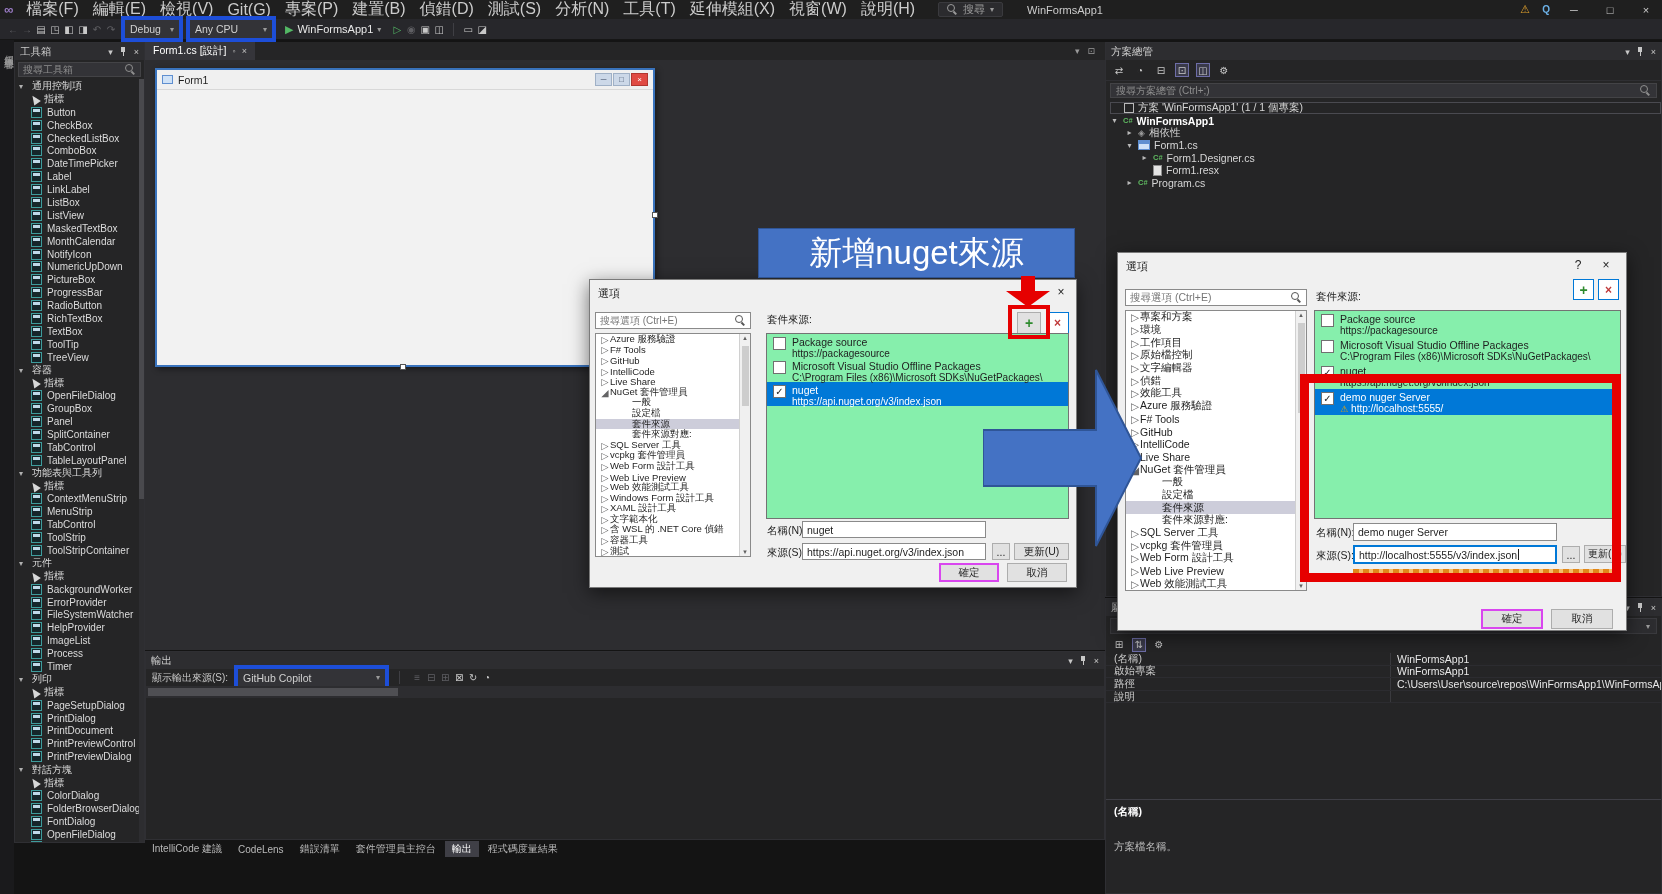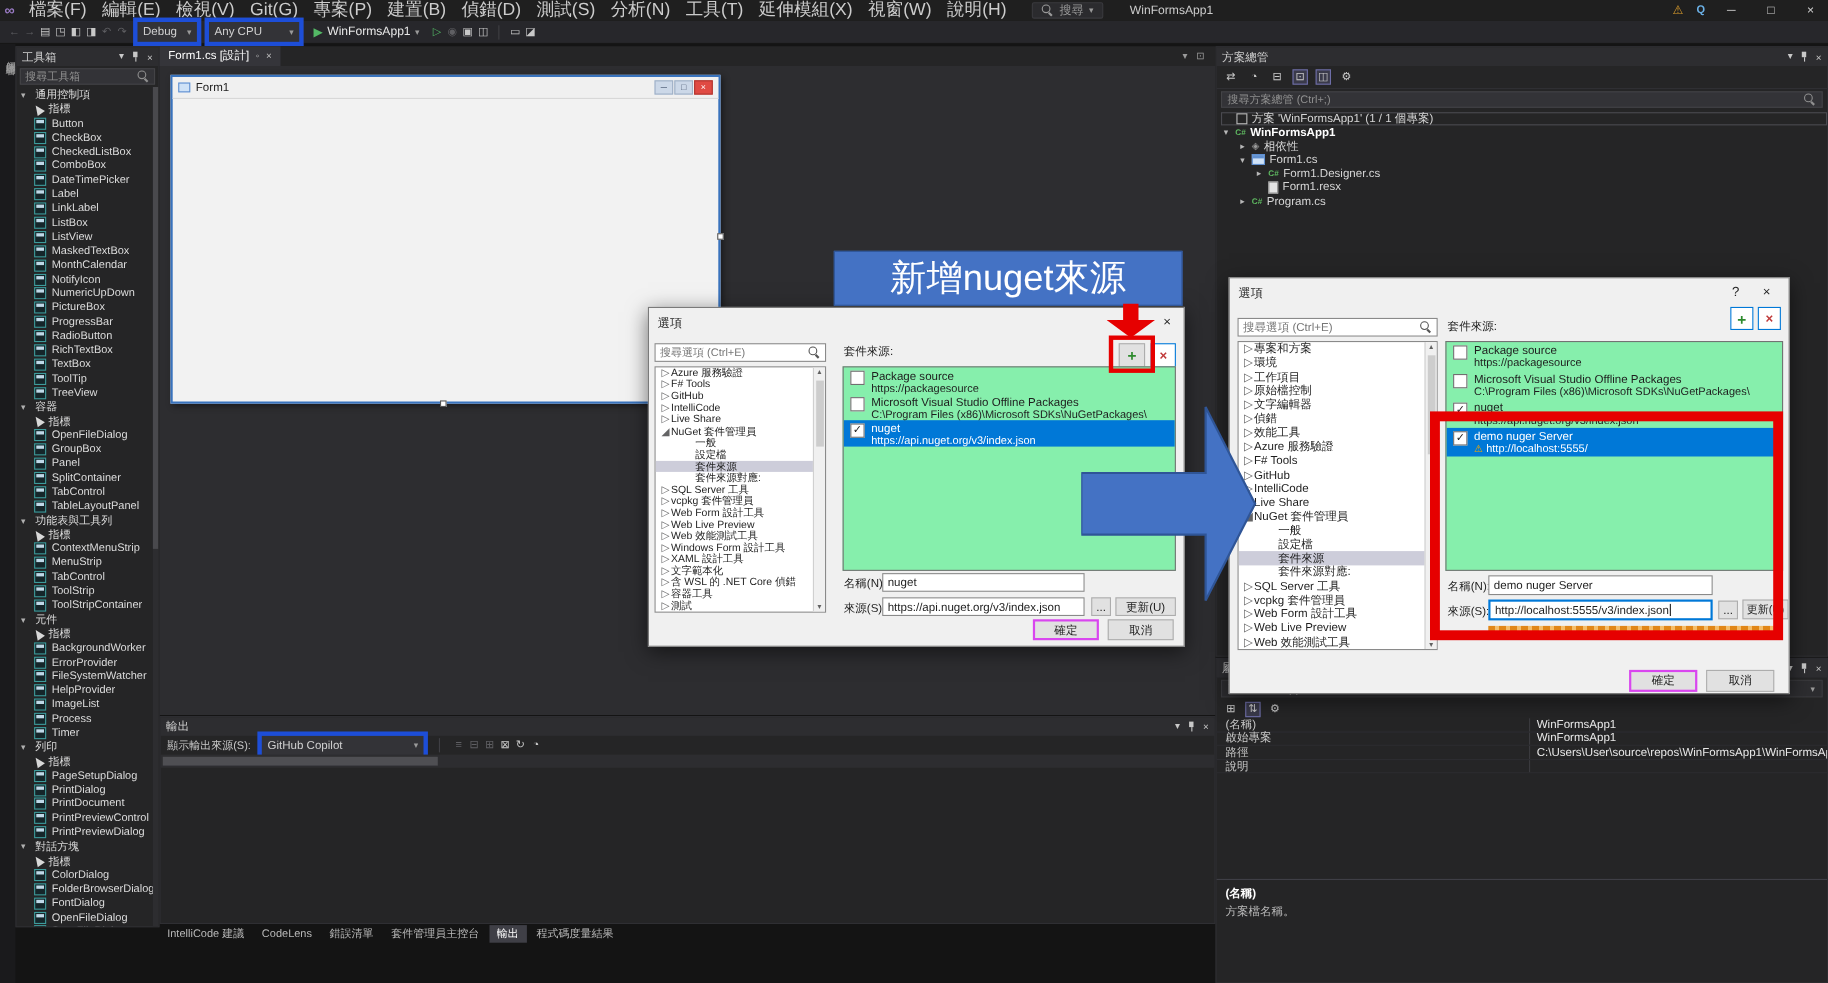--- a/index.html
+++ b/index.html
@@ -96,21 +96,21 @@
   .i-dep { color:#9a9a9a; font-size:9px; flex:none; }
 
   #props { left:1105px; top:598px; width:557px; height:296px; background:#252526; border:1px solid #2f2f33; }
   #props-combo { margin:2px 4px; height:16px; background:#2d2d30; border:1px solid #3a3a3e; display:flex; align-items:center; justify-content:space-between; padding:0 6px; color:#e0e0e0; font-size:10.5px; }
   #props-toolbar { height:17px; display:flex; gap:6px; align-items:center; padding:0 6px; }
   .prow { display:flex; height:12.6px; font-size:10.5px; border-bottom:1px solid #2c2c30; }
   .prow .k { width:285px; padding-left:8px; color:#c8c8c8; border-right:1px solid #3a3a3e; display:flex; align-items:center; }
   .prow .v { flex:1; padding-left:6px; color:#e8e8e8; display:flex; align-items:center; white-space:nowrap; overflow:hidden; }
   #props-desc { position:absolute; left:0; right:0; top:200px; border-top:1px solid #3f3f46; padding:5px 8px; }
   #props-desc .t { color:#ffffff; font-weight:bold; font-size:10.5px; }
-  #props-desc .d { color:#b9b9b9; font-size:10.5px; margin-top:3px; }
+  #props-desc .d { color:#b9b9b9; font-size:10.5px; margin-top:21px; }
 
   
   .dlg { position:absolute; background:#f0f0f0; border:1px solid #7a7a7a; box-shadow:0 5px 18px rgba(0,0,0,.55); color:#1e1e1e; }
   .dlg-title { position:absolute; left:8px; top:6px; font-size:11px; color:#1e1e1e; }
   .dlg-close { position:absolute; font-size:12px; color:#1e1e1e; text-align:center; }
   .dlg-search { position:absolute; background:#ffffff; border:1px solid #8a8a8a; display:flex; align-items:center; justify-content:space-between; padding:0 4px; color:#767676; }
   .dlg-tree { position:absolute; background:#ffffff; border:1px solid #8a8a8a; overflow:hidden; }
   .dtree-scroll { position:absolute; right:0; top:0; width:11px; height:100%; background:#f0f0f0; border-left:1px solid #d0d0d0; font-size:7px; color:#606060; text-align:center; }
   .dtree-scroll .thumb { position:absolute; left:2px; top:12px; width:7px; height:60px; background:#cdcdcd; }
   .dt-row { display:flex; align-items:center; white-space:nowrap; color:#1e1e1e; }

